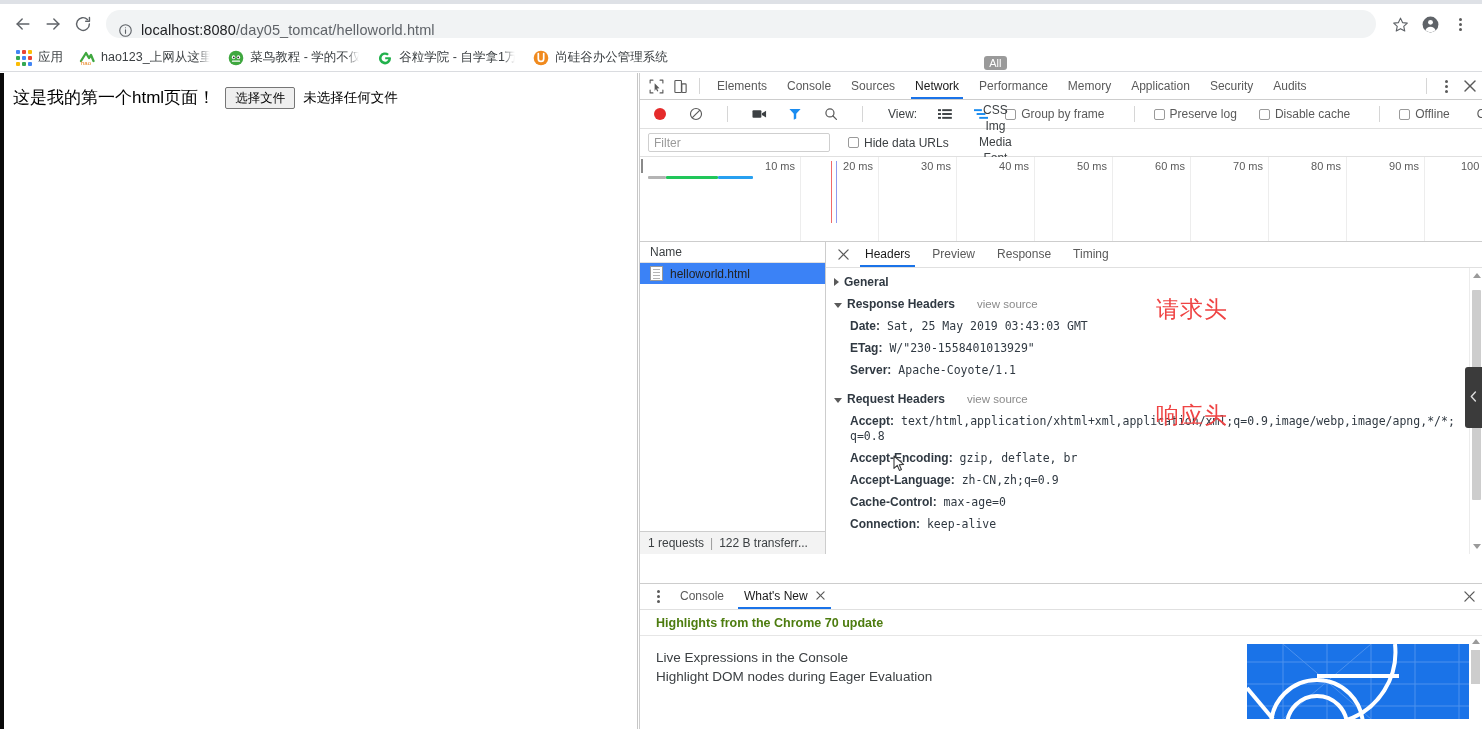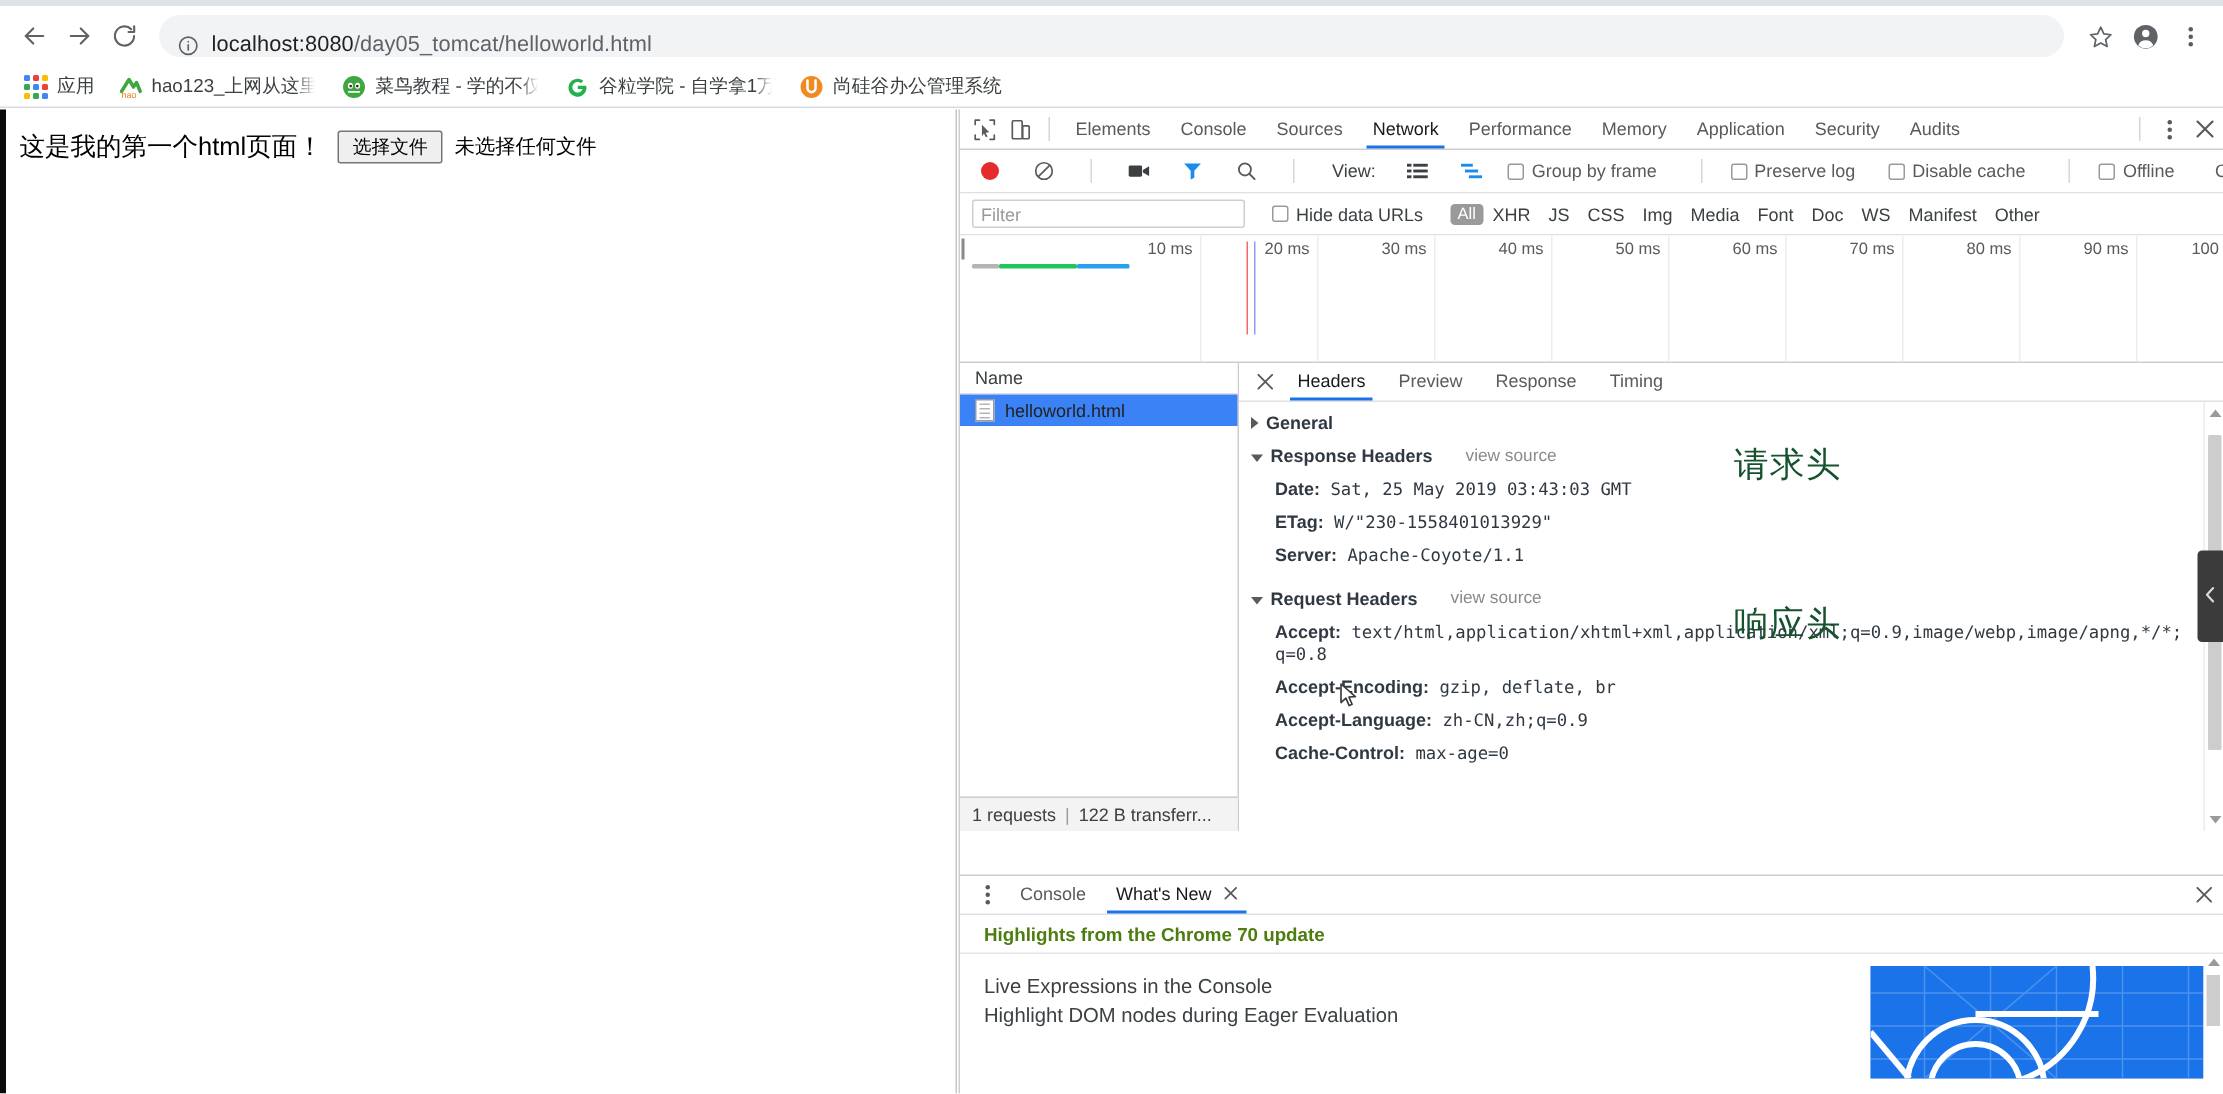--- a/index.html
+++ b/index.html
@@ -141,21 +141,21 @@
   
   .dt-filterbar {
     height:28px; display:flex; align-items:center; padding:0 4px 0 8px;
     border-bottom:1px solid #e0e0e0; background:#fff;
   }
   .filter-input {
     width:182px; height:19px; border:1px solid #cfcfcf; border-radius:2px;
     background:#fff; font-size:12px; color:#9a9a9a; padding:0 5px;
     line-height:19px; font-family:"Liberation Sans", sans-serif;
   }
-  .ftypes { display:flex; align-items:center; gap:0; margin-left:8px; }
+  .ftypes { display:flex; align-items:center; gap:0; margin-left:8px;flex-direction:column; }
   .ftype {
     font-size:12px; color:#3c4043; padding:1px 6px; border-radius:3px;
     white-space:nowrap;
   }
   .ftype.sel { background:#9a9a9a; color:#fff; font-size:11px; padding:1px 5px; }
 
   
   .dt-overview {
     position:relative; height:85px; background:#fff;
     border-bottom:1px solid #cdcdcd; overflow:hidden;
@@ -230,21 +230,21 @@
   .hdr-row {
     padding-left:16px; margin-bottom:7px; line-height:15px;
     font-family:"DejaVu Sans Mono", monospace; font-size:11.5px; color:#303942;
     word-break:break-all;
   }
   .hdr-row b {
     font-family:"Liberation Sans", sans-serif; font-size:12px;
     font-weight:bold; color:#303942;
   }
   .annot {
-    position:absolute; color:#14532d; font-size:23px; font-weight:500;
+    position:absolute; color:#ef4444; font-size:23px; font-weight:500;
     font-family:"DejaVu Sans", sans-serif; letter-spacing:1px; white-space:nowrap;
   }
   .det-scrollbar {
     position:absolute; right:0; top:26px; bottom:0; width:13px;
     background:#fff; border-left:1px solid #ececec;
   }
   .det-scroll-thumb {
     position:absolute; left:2px; top:22px; width:9px; height:210px;
     background:#cdcdcd; border-radius:1px;
   }
@@ -675,20 +675,24 @@
             <b>Accept-Encoding:</b>
             <span>gzip, deflate, br</span>
           </div>
           <div class="hdr-row">
             <b>Accept-Language:</b>
             <span>zh-CN,zh;q=0.9</span>
           </div>
           <div class="hdr-row">
             <b>Cache-Control:</b>
             <span>max-age=0</span>
+          </div>
+          <div class="hdr-row">
+            <b>Connection:</b>
+            <span>keep-alive</span>
           </div>
 
           <div class="annot" style="left:330px; top:26px;">请求头</div>
           <div class="annot" style="left:330px; top:132px;">响应头</div>
 
           <span style="position:absolute; left:67px; top:187px;">
             <svg width="13" height="17" viewBox="0 0 13 17">
               <path d="M1 1 L1 13.4 L4.3 10.4 L6.4 15.4 L8.4 14.5 L6.3 9.7 L10.6 9.4 Z" fill="#fff" stroke="#3b3b3b" stroke-width="1.1" stroke-linejoin="round"></path>
             </svg>
           </span>

